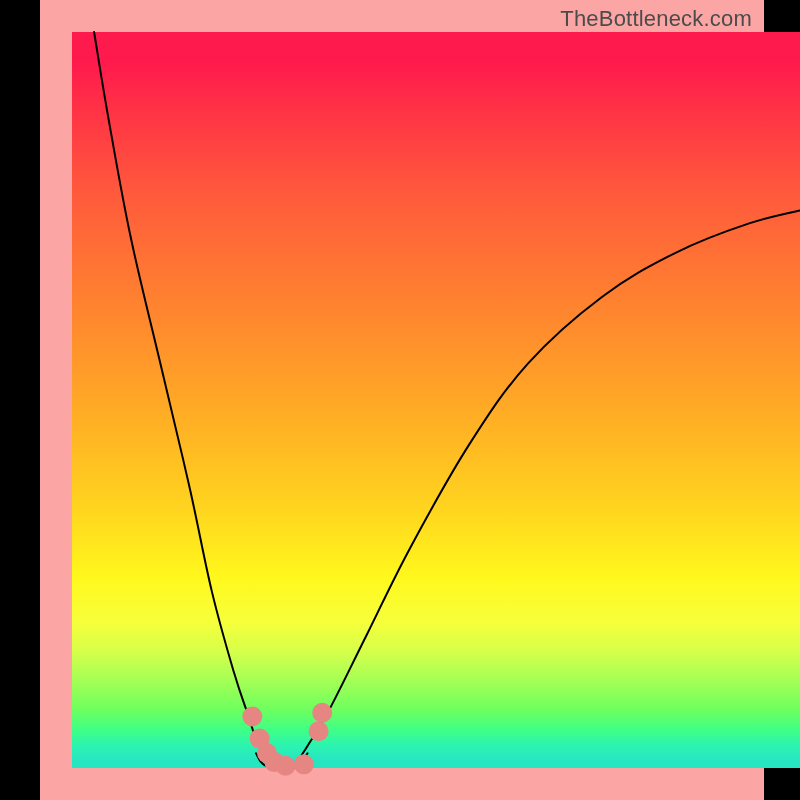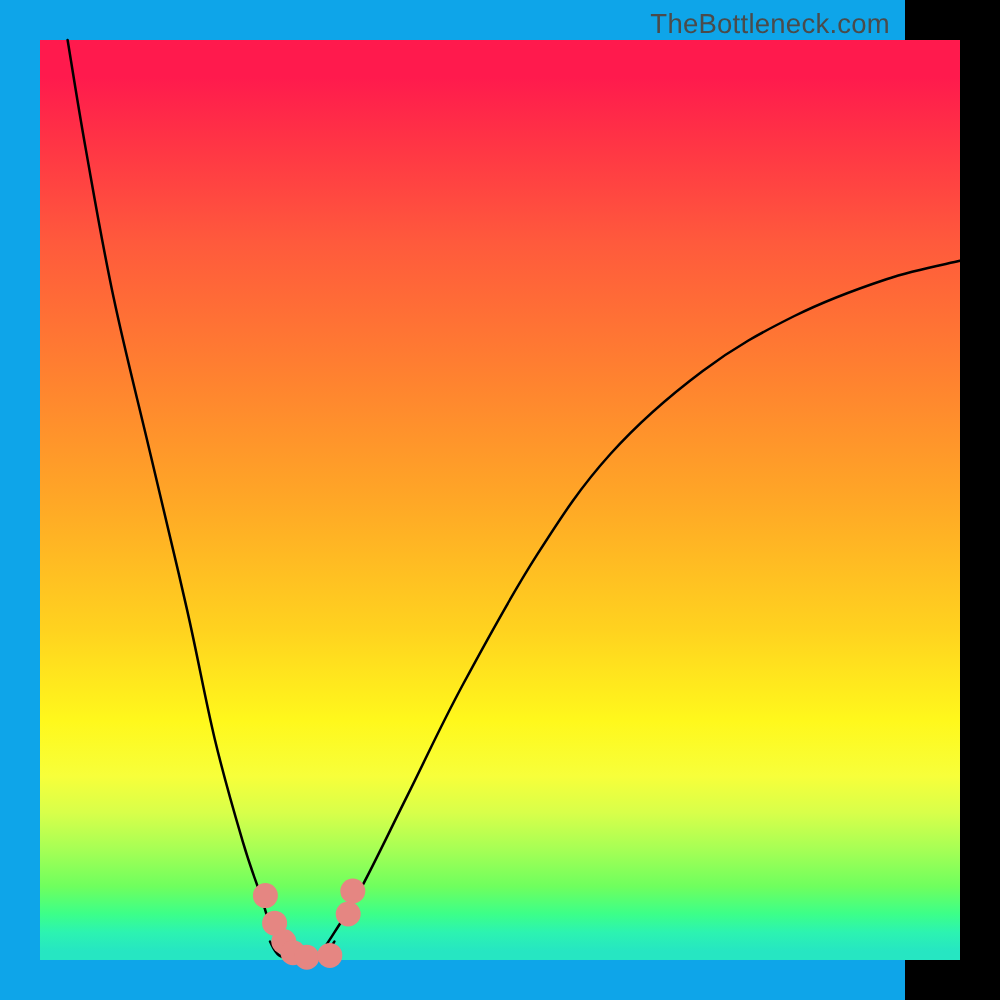--- a/index.html
+++ b/index.html
@@ -6,22 +6,23 @@
     margin: 0;
     padding: 0;
     width: 800px;
     height: 800px;
     background: #000;
     overflow: hidden;
   }
   .outer {
     width: 724px;
     height: 800px;
-    background: #0ea5e9;
+    background: #fca5a5;
     position: relative;
+    margin-left: 40px;
   }
   .watermark {
     position: absolute;
     top: 6px;
     right: 12px;
     font-family: Arial, Helvetica, sans-serif;
     font-size: 22px;
     font-weight: 500;
     color: #4b4b4b;
     letter-spacing: 0.2px;

